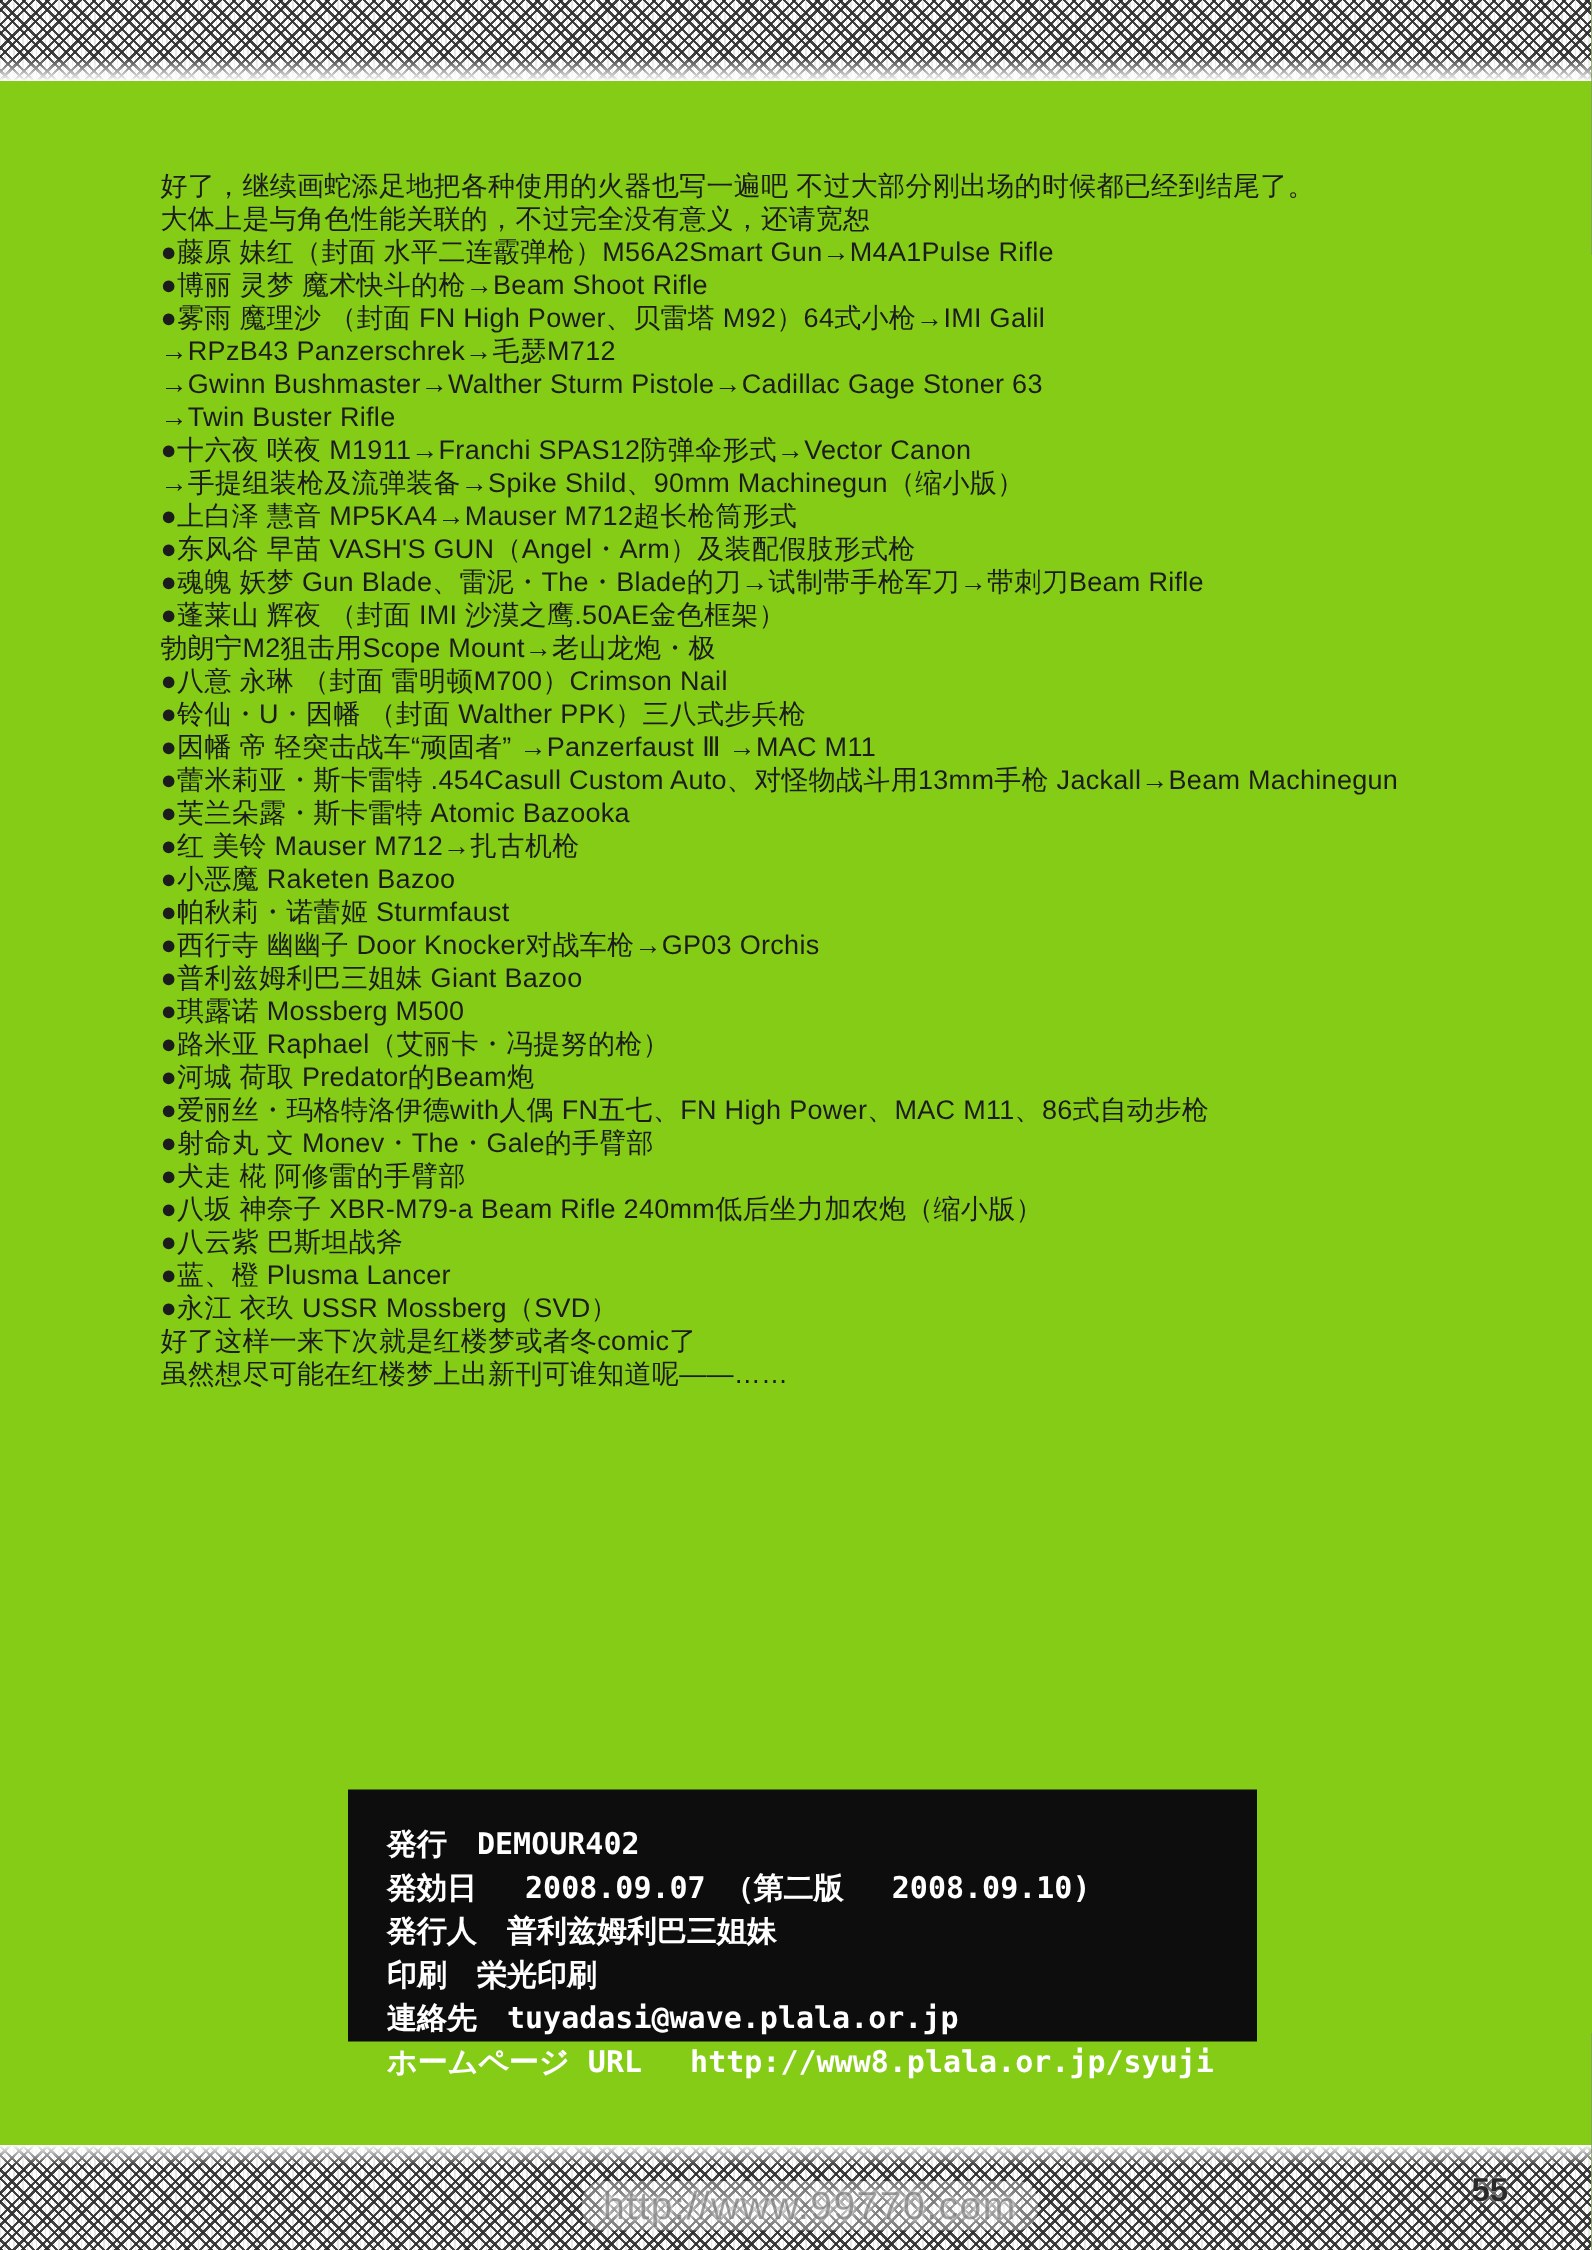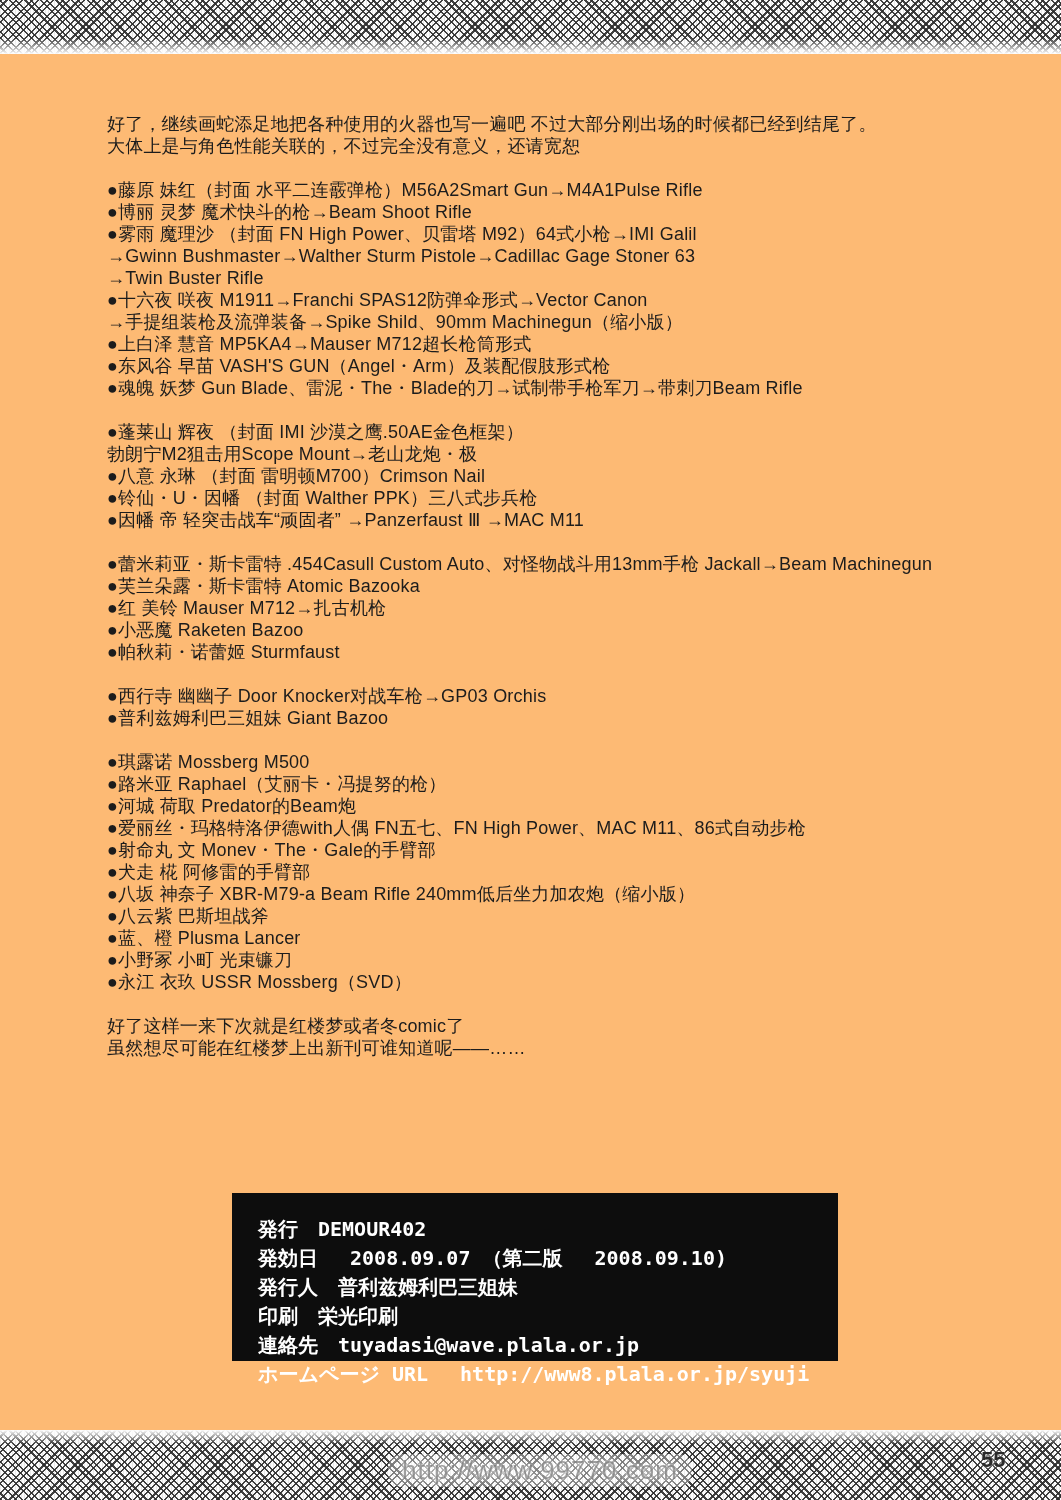--- a/index.html
+++ b/index.html
@@ -2,21 +2,21 @@
 <html><head>
 <meta charset="utf-8">
 <style>
   * { margin: 0; padding: 0; box-sizing: border-box; }
   html, body { background: #888; }
   .page {
     position: relative;
     width: 1061px;
     height: 1500px;
     margin: 0 auto;
-    background: #fdba74;
+    background: #84cc16;
     overflow: hidden;
     font-family: "Liberation Sans", sans-serif;
     color: #1c1c1c;
   }
   
   .band {
     position: absolute;
     left: 0;
     width: 1061px;
     background-color: #fdfdfd;
@@ -41,21 +41,21 @@
   .body-text {
     position: absolute;
     left: 107px;
     top: 113px;
     width: 930px;
     font-size: 18px;
     line-height: 22px;
     letter-spacing: 0.2px;
     white-space: nowrap;
   }
-  .block + .block { margin-top: 22px; }
+  .block + .block { }
   .line { height: 22px; }
   
   .colophon {
     position: absolute;
     left: 232px;
     top: 1193px;
     width: 606px;
     height: 168px;
     background: #0d0d0d;
     color: #ffffff;
@@ -98,20 +98,21 @@
 
   <div class="body-text">
       <div class="block">
         <div class="line">好了，继续画蛇添足地把各种使用的火器也写一遍吧 不过大部分刚出场的时候都已经到结尾了。</div>
         <div class="line">大体上是与角色性能关联的，不过完全没有意义，还请宽恕</div>
       </div>
       <div class="block">
         <div class="line">●藤原 妹红（封面 水平二连霰弹枪）M56A2Smart Gun→M4A1Pulse Rifle</div>
         <div class="line">●博丽 灵梦 魔术快斗的枪→Beam Shoot Rifle</div>
         <div class="line">●雾雨 魔理沙 （封面 FN High Power、贝雷塔 M92）64式小枪→IMI Galil</div>
+        <div class="line">→RPzB43 Panzerschrek→毛瑟M712</div>
         <div class="line">→Gwinn Bushmaster→Walther Sturm Pistole→Cadillac Gage Stoner 63</div>
         <div class="line">→Twin Buster Rifle</div>
         <div class="line">●十六夜 咲夜 M1911→Franchi SPAS12防弹伞形式→Vector Canon</div>
         <div class="line">→手提组装枪及流弹装备→Spike Shild、90mm Machinegun（缩小版）</div>
         <div class="line">●上白泽 慧音 MP5KA4→Mauser M712超长枪筒形式</div>
         <div class="line">●东风谷 早苗 VASH'S GUN（Angel・Arm）及装配假肢形式枪</div>
         <div class="line">●魂魄 妖梦 Gun Blade、雷泥・The・Blade的刀→试制带手枪军刀→带刺刀Beam Rifle</div>
       </div>
       <div class="block">
         <div class="line">●蓬莱山 辉夜 （封面 IMI 沙漠之鹰.50AE金色框架）</div>
@@ -134,21 +135,20 @@
       <div class="block">
         <div class="line">●琪露诺 Mossberg M500</div>
         <div class="line">●路米亚 Raphael（艾丽卡・冯提努的枪）</div>
         <div class="line">●河城 荷取 Predator的Beam炮</div>
         <div class="line">●爱丽丝・玛格特洛伊德with人偶 FN五七、FN High Power、MAC M11、86式自动步枪</div>
         <div class="line">●射命丸 文 Monev・The・Gale的手臂部</div>
         <div class="line">●犬走 椛 阿修雷的手臂部</div>
         <div class="line">●八坂 神奈子 XBR-M79-a Beam Rifle 240mm低后坐力加农炮（缩小版）</div>
         <div class="line">●八云紫 巴斯坦战斧</div>
         <div class="line">●蓝、橙 Plusma Lancer</div>
-        <div class="line">●小野冢 小町 光束镰刀</div>
         <div class="line">●永江 衣玖 USSR Mossberg（SVD）</div>
       </div>
       <div class="block">
         <div class="line">好了这样一来下次就是红楼梦或者冬comic了</div>
         <div class="line">虽然想尽可能在红楼梦上出新刊可谁知道呢——……</div>
       </div>
     </div>
 
   <div class="colophon">
       <div>発行　DEMOUR402</div>

